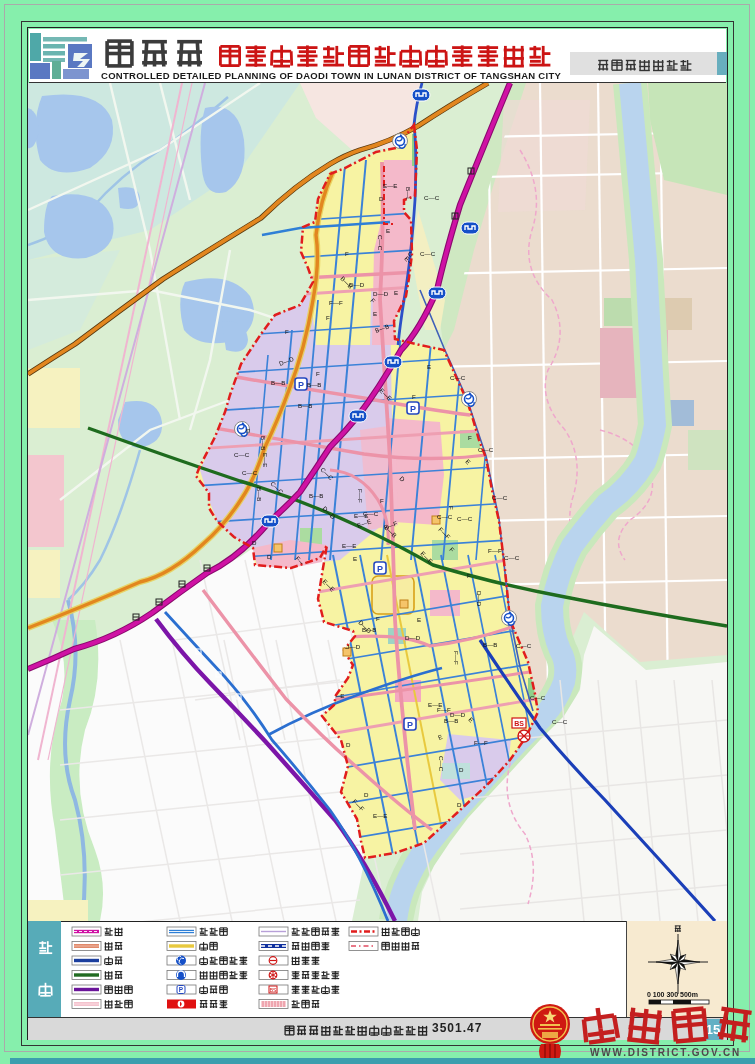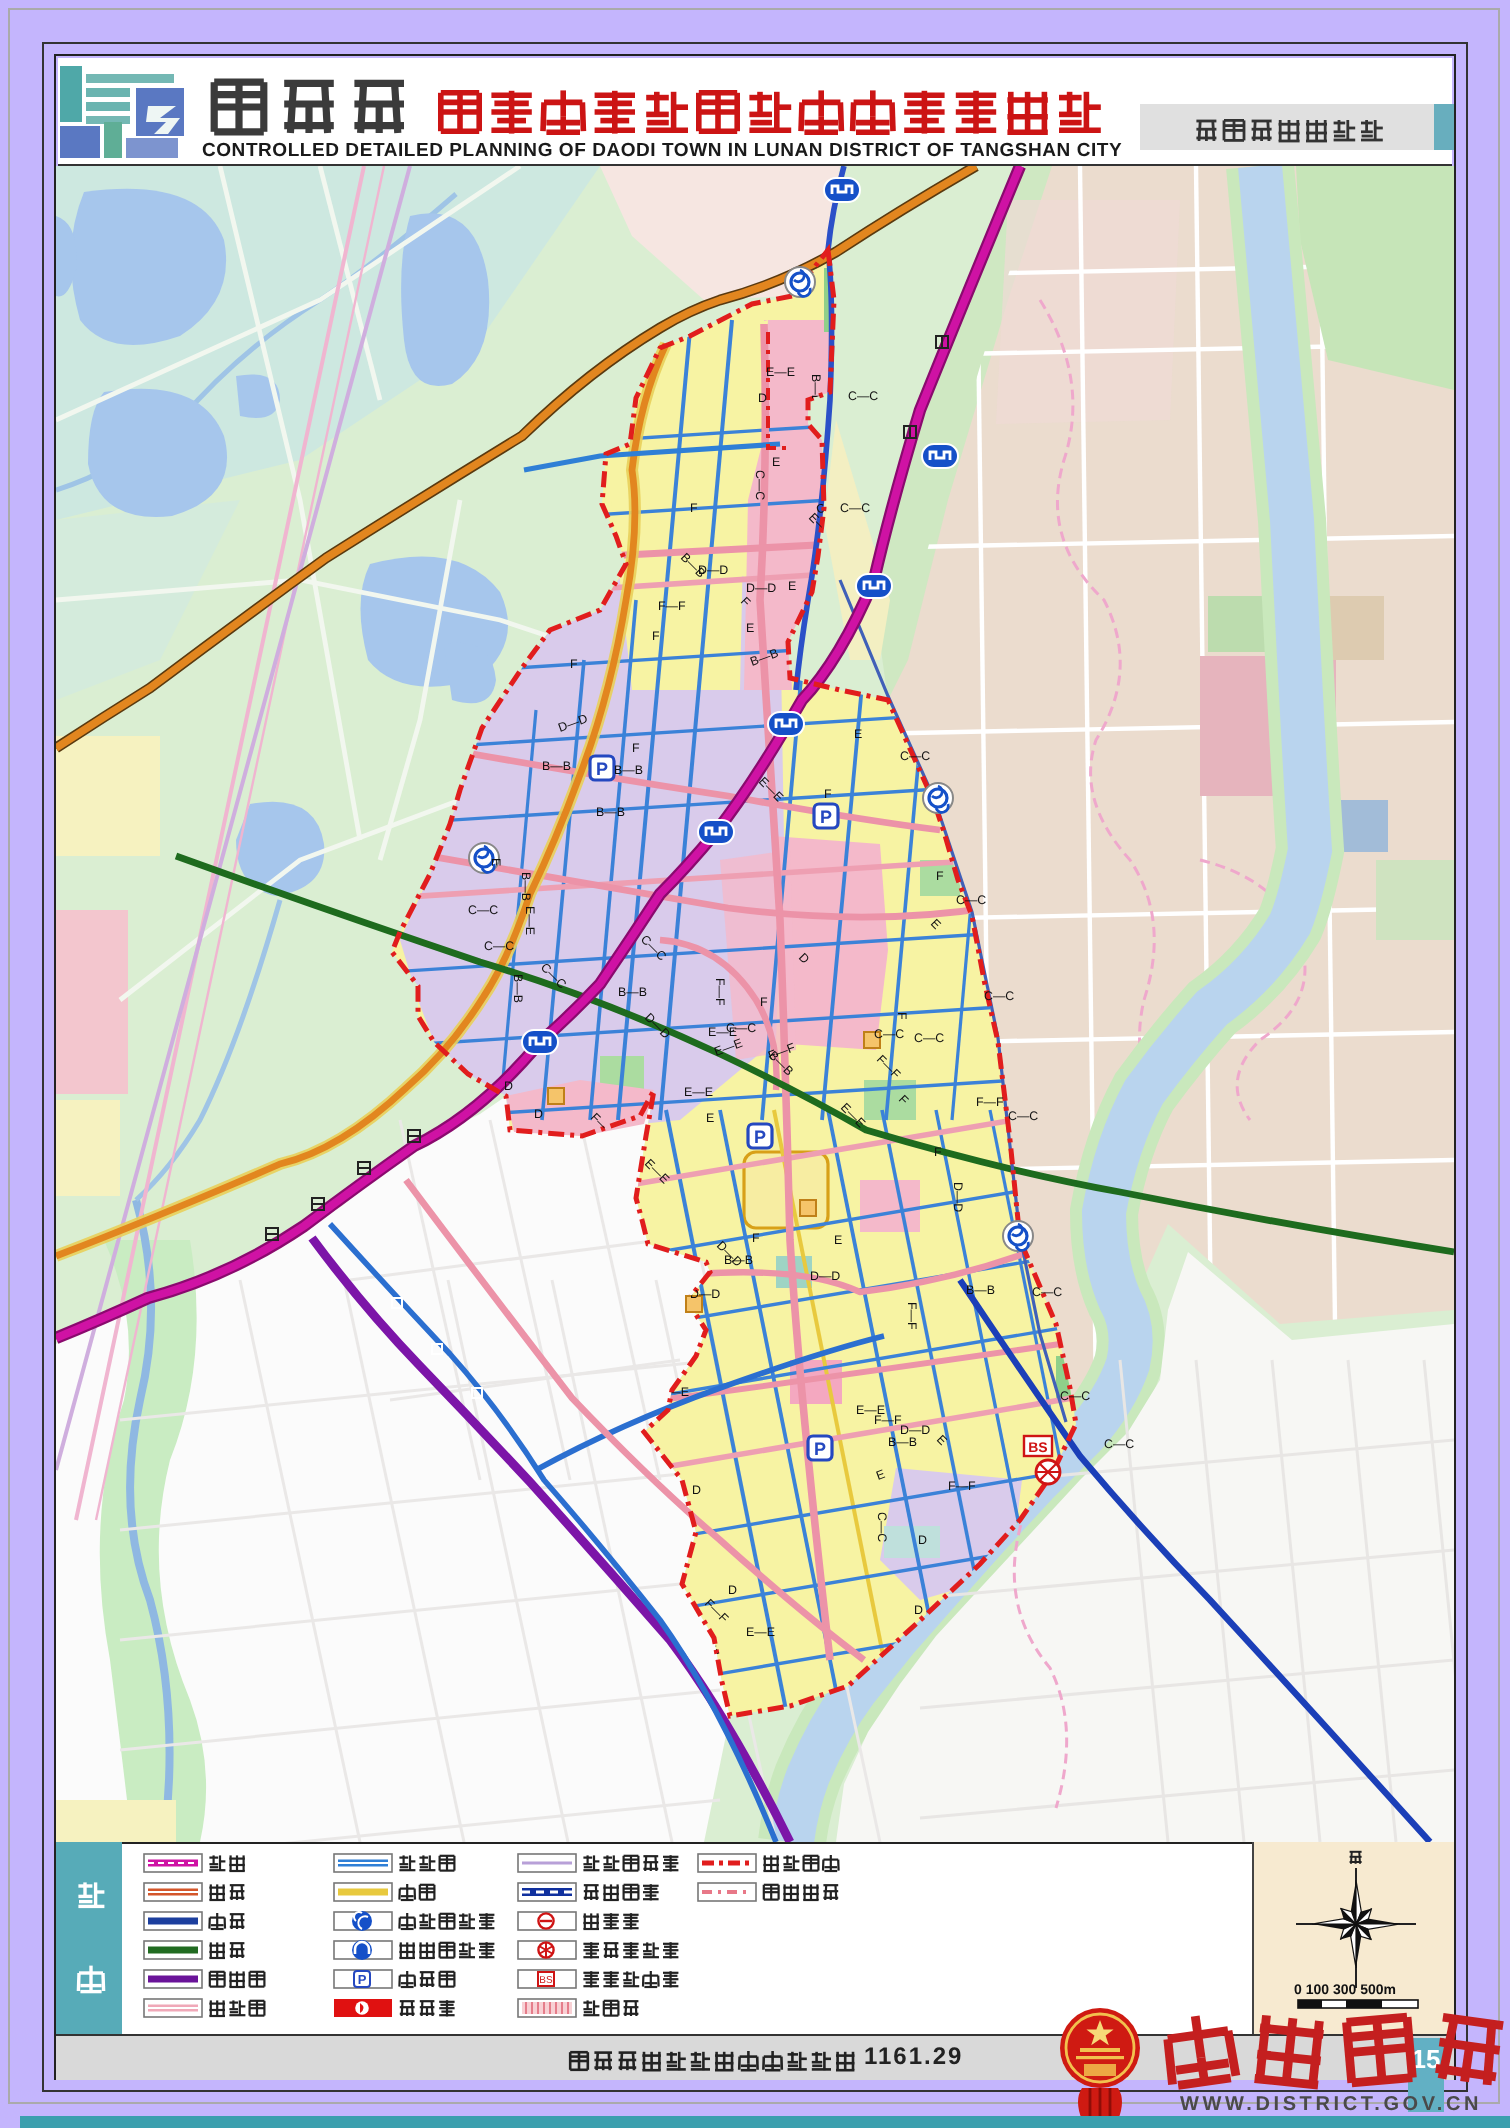--- a/index.html
+++ b/index.html
@@ -1,16 +1,16 @@
 <!DOCTYPE html>
 <html><head><meta charset="utf-8">
 <style>
   html,body{margin:0;padding:0;background:#fff;}
   *{box-sizing:border-box;}
-  .page{position:relative;width:755px;height:1064px;background:#c4b5fd;overflow:hidden;font-family:"Liberation Sans",sans-serif;text-decoration:underline;}
+  .page{position:relative;width:755px;height:1064px;background:#86efac;overflow:hidden;font-family:"Liberation Sans",sans-serif;text-decoration:underline;}
   .abs{position:absolute;}
 </style></head>
 <body>
 <div class="page">
 
   <div class="abs" style="left:4px;top:4px;width:746px;height:1048px;border:1px solid #aaa;"></div>
 
   <div class="abs" style="left:21px;top:21px;width:713px;height:1025px;border:1.5px solid #333;"></div>
 
   <div class="abs" style="left:27px;top:27px;width:701px;height:1013px;border:1.5px solid #222;"></div>
@@ -1344,23 +1344,23 @@
         <line x1="122.9" y1="11.7" x2="132.5" y2="11.7" stroke="#222" stroke-width="1.3"></line>
         <line x1="123.1" y1="9.9" x2="128.1" y2="9.9" stroke="#222" stroke-width="1.3"></line>
         <line x1="135.8" y1="2.9" x2="135.8" y2="12.1" stroke="#222" stroke-width="1.3"></line>
         <line x1="139.6" y1="2.9" x2="139.6" y2="12.1" stroke="#222" stroke-width="1.3"></line>
         <line x1="143.5" y1="2.9" x2="143.5" y2="12.1" stroke="#222" stroke-width="1.3"></line>
         <line x1="135.0" y1="12.1" x2="144.2" y2="12.1" stroke="#222" stroke-width="1.3"></line>
         <line x1="135.0" y1="4.8" x2="144.2" y2="4.8" stroke="#222" stroke-width="1.3"></line>
         <line x1="135.0" y1="8.6" x2="144.2" y2="8.6" stroke="#222" stroke-width="1.3"></line>
       </svg>
     </div>
-  <div class="abs" style="left:432px;top:1021px;font-size:12px;font-weight:bold;color:#222;letter-spacing:1px;">1161.29</div>
-
-  <div class="abs" style="left:704px;top:1019px;width:18px;height:37px;background:#62b0c4;color:#fff;font-size:13px;font-weight:bold;text-align:center;line-height:21px;">15</div>
+  <div class="abs" style="left:432px;top:1021px;font-size:12px;font-weight:bold;color:#222;letter-spacing:1px;">3501.47</div>
+
+  <div class="abs" style="left:704px;top:1019px;width:18px;height:21px;background:#62b0c4;color:#fff;font-size:13px;font-weight:bold;text-align:center;line-height:21px;">15</div>
 
   <div class="abs" style="left:527px;top:1002px;">
       <svg width="46" height="60" viewBox="0 0 46 60" style="display:block">
 <circle cx="23" cy="22" r="20" fill="#cf1a12"></circle>
 <circle cx="23" cy="22" r="17" fill="none" stroke="#f2c14e" stroke-width="1.4"></circle>
 <polygon points="23,8 24.8,12.8 29.8,12.8 25.8,15.8 27.4,20.6 23,17.6 18.6,20.6 20.2,15.8 16.2,12.8 21.2,12.8" fill="#f7d978"></polygon>
 <rect x="13" y="22" width="20" height="2" fill="#f2c14e"></rect>
 <rect x="11" y="26" width="24" height="1.6" fill="#f2c14e"></rect>
 <rect x="15" y="30" width="16" height="6" fill="#f2c14e" opacity="0.85"></rect>
 <path d="M14,58 Q10,48 14,42 L32,42 Q36,48 32,58 Q23,54 14,58 Z" fill="#cf1a12"></path>

